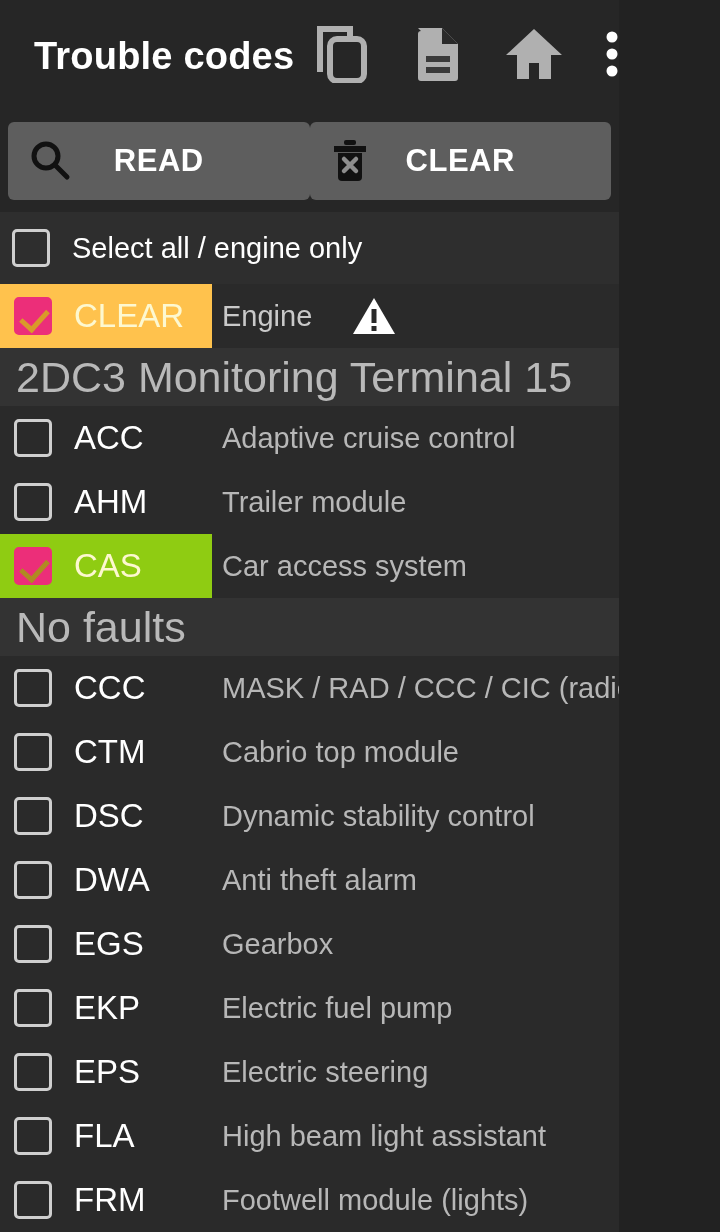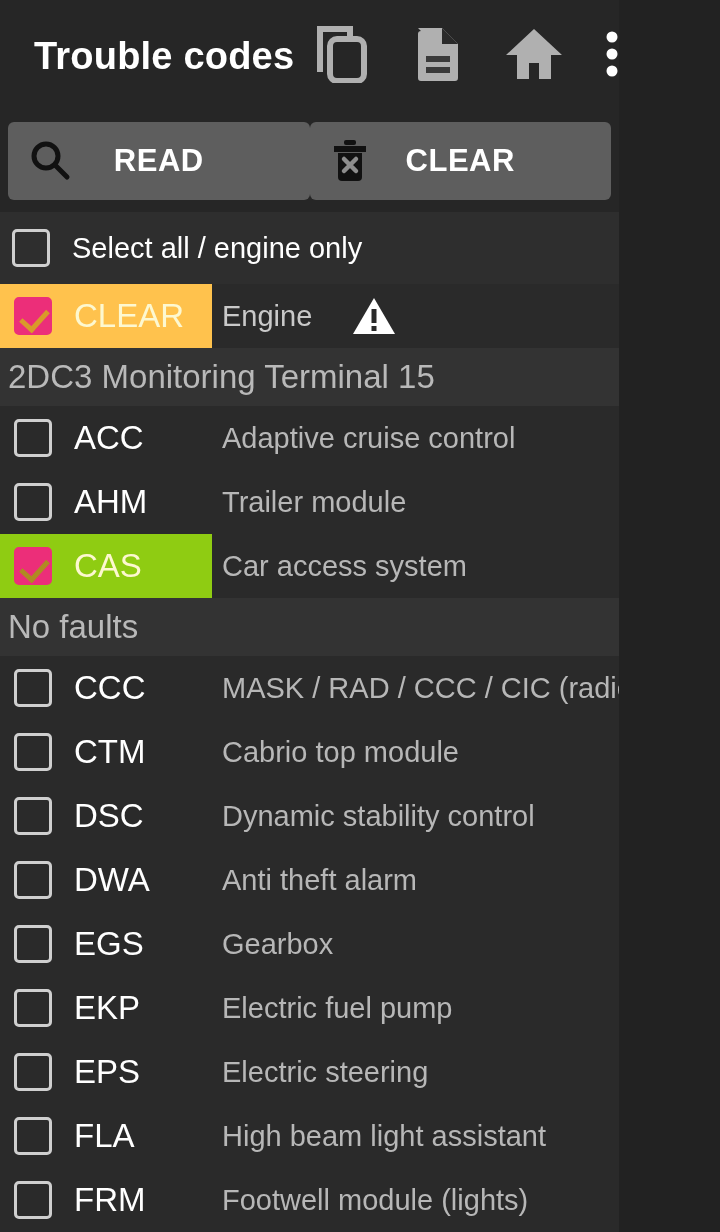--- a/index.html
+++ b/index.html
@@ -192,23 +192,23 @@
     overflow: hidden;
     gap: 24px;
   }
 
   
   .statusrow {
     height: 58px;
     background: #333333;
     display: flex;
     align-items: center;
-    padding-left: 8px;
-    box-sizing: border-box;
-    font-size: 33px;
+    padding-left: 16px;
+    box-sizing: border-box;
+    font-size: 43px;
     color: #b9b9b9;
     white-space: nowrap;
     overflow: hidden;
   }
 </style>
 </head>
 <body>
 
 <div id="app">
 

